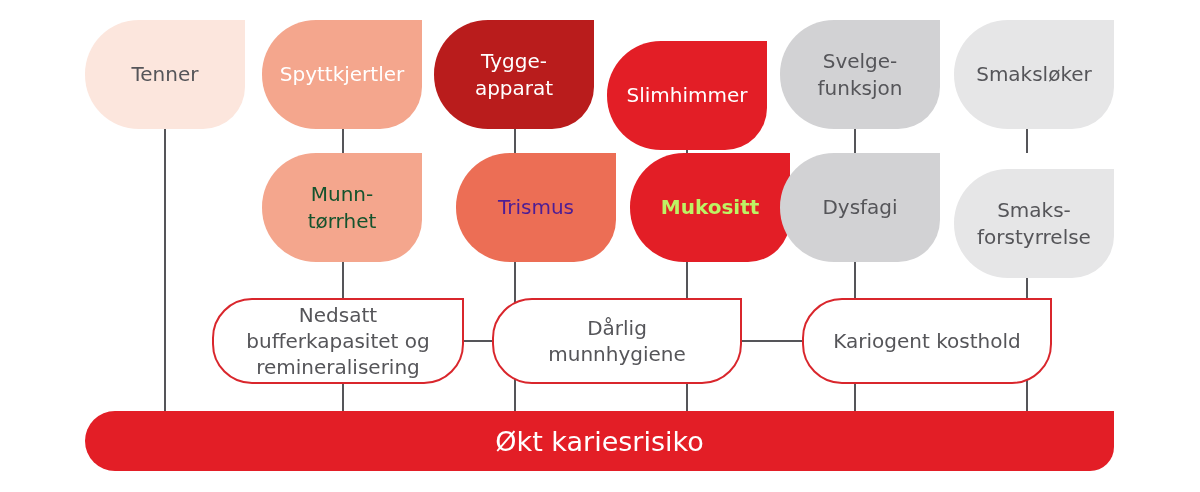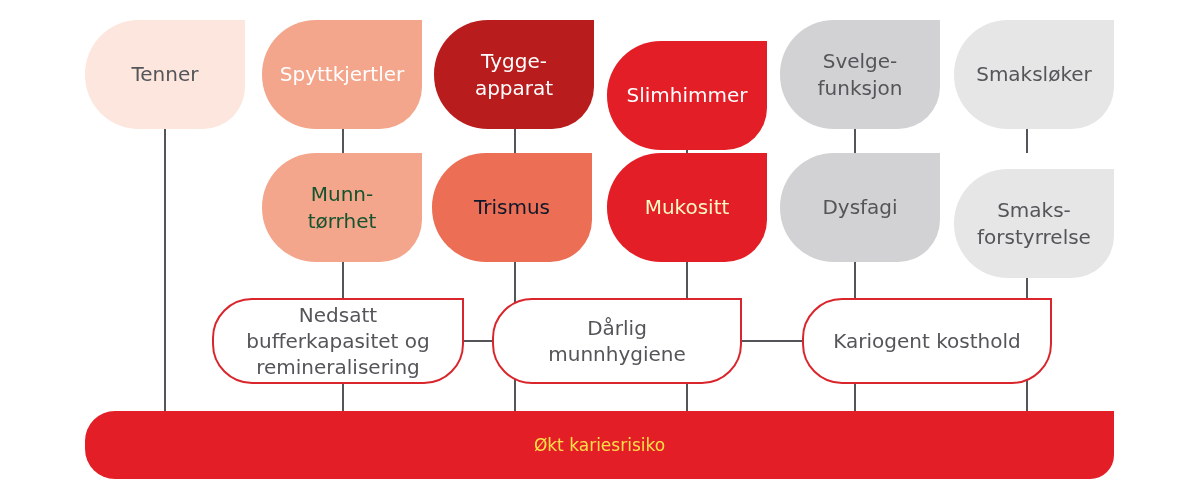--- a/index.html
+++ b/index.html
@@ -18,24 +18,24 @@
     .drop span { white-space: pre-line; }
     .pill {
       position: absolute; background: #ffffff; border: 2px solid #d9262c;
       border-radius: 40px 0 40px 40px;
       display: flex; align-items: center; justify-content: center;
       text-align: center; font-size: 20px; line-height: 26px; color: #555559;
       box-sizing: border-box;
     }
     .pill span { white-space: pre-line; }
     .bar {
-      position: absolute; left: 85px; top: 411px; width: 1029px; height: 68px;
+      position: absolute; left: 85px; top: 411px; width: 1029px; height: 60px;
       background: #e31e26; border-radius: 30px 0 24px 30px;
       display: flex; align-items: center; justify-content: center;
-      color: #fde047; font-size: 17px;
+      color: #ffffff; font-size: 27px;
     }
   </style>
 </head>
 <body>
 
 <div class="canvas">
 
   <div class="vline" style="left:164px; top:129px; height:282px;"></div>
   <div class="vline" style="left:342px; top:129px; height:24px;"></div>
   <div class="vline" style="left:342px; top:262px; height:36px;"></div>
@@ -70,24 +70,24 @@
 funksjon</span>
   </div>
   <div class="drop" style="left:954px; top:20px; background:#e6e6e7; color:#555559;">
     <span>Smaksløker</span>
   </div>
 
   <div class="drop" style="left:262px; top:153px; background:#f4a68d; color:#14532d;">
     <span>Munn-
 tørrhet</span>
   </div>
-  <div class="drop" style="left:432px; top:153px; background:#ec6e55; color:#0f172a;">
+  <div class="drop" style="left:456px; top:153px; background:#ec6e55; color:#4c1d95;">
     <span>Trismus</span>
   </div>
-  <div class="drop" style="left:607px; top:153px; background:#e31e26; color:#fef9c3;">
+  <div class="drop" style="left:630px; top:153px; background:#e31e26; color:#bef264;font-weight:bold;">
     <span>Mukositt</span>
   </div>
   <div class="drop" style="left:780px; top:153px; background:#d2d2d4; color:#555559;">
     <span>Dysfagi</span>
   </div>
   <div class="drop" style="left:954px; top:153px; background:#e6e6e7; color:#555559;margin-top:16px;">
     <span>Smaks-
 forstyrrelse</span>
   </div>
 

